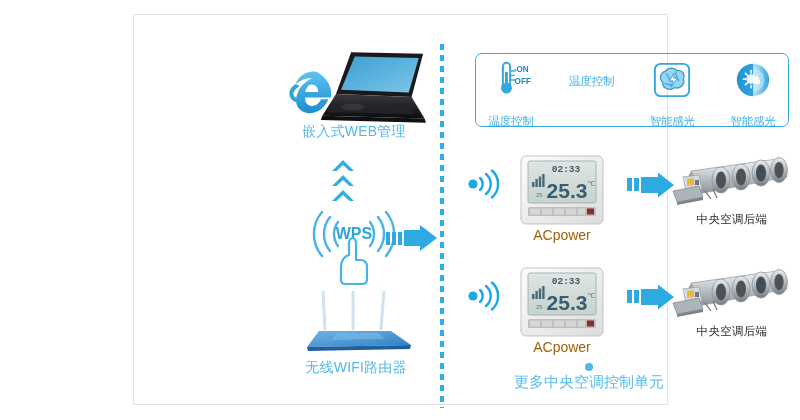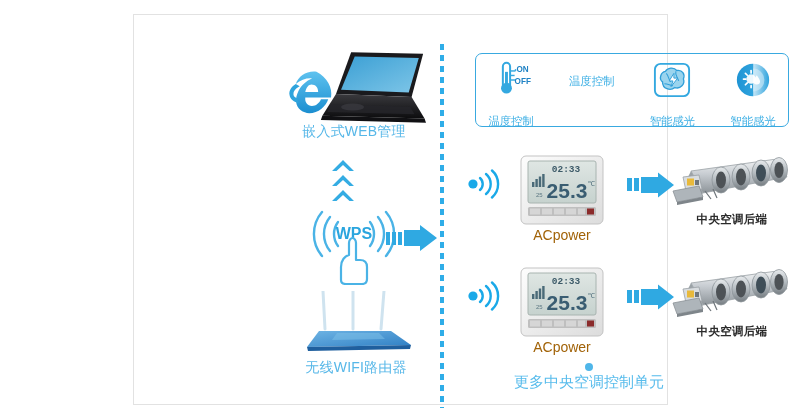--- a/index.html
+++ b/index.html
@@ -69,21 +69,21 @@
   .wifi-sig{position:absolute;left:3px;top:14px;width:36px;height:30px;}
   .tstat{position:absolute;left:56px;top:0px;width:84px;height:70px;}
   .tstat-label{
     position:absolute;left:36px;top:72px;width:124px;text-align:center;
     color:#a16207;font-size:14px;
   }
   .arrow-ac{position:absolute;left:163px;top:17px;width:48px;height:26px;}
   .ac-unit{position:absolute;left:205px;top:0px;width:126px;height:58px;}
   .ac-label{
     position:absolute;left:200px;top:57px;width:136px;text-align:center;
-    color:#2a2a2a;font-size:11.5px;font-weight:bold;letter-spacing:.3px;
+    color:#2a2a2a;font-size:11.5px;font-weight:normal;letter-spacing:.3px;
   }
 
   
   #more-dots{position:absolute;left:451px;top:348px;width:8px;height:8px;
     border-radius:50%;background:#4fb6e9;}
   #more-label{position:absolute;left:330px;top:358px;width:250px;text-align:center;
     color:#58bcec;font-size:15px;}
 </style>
 </head>
 <body>

